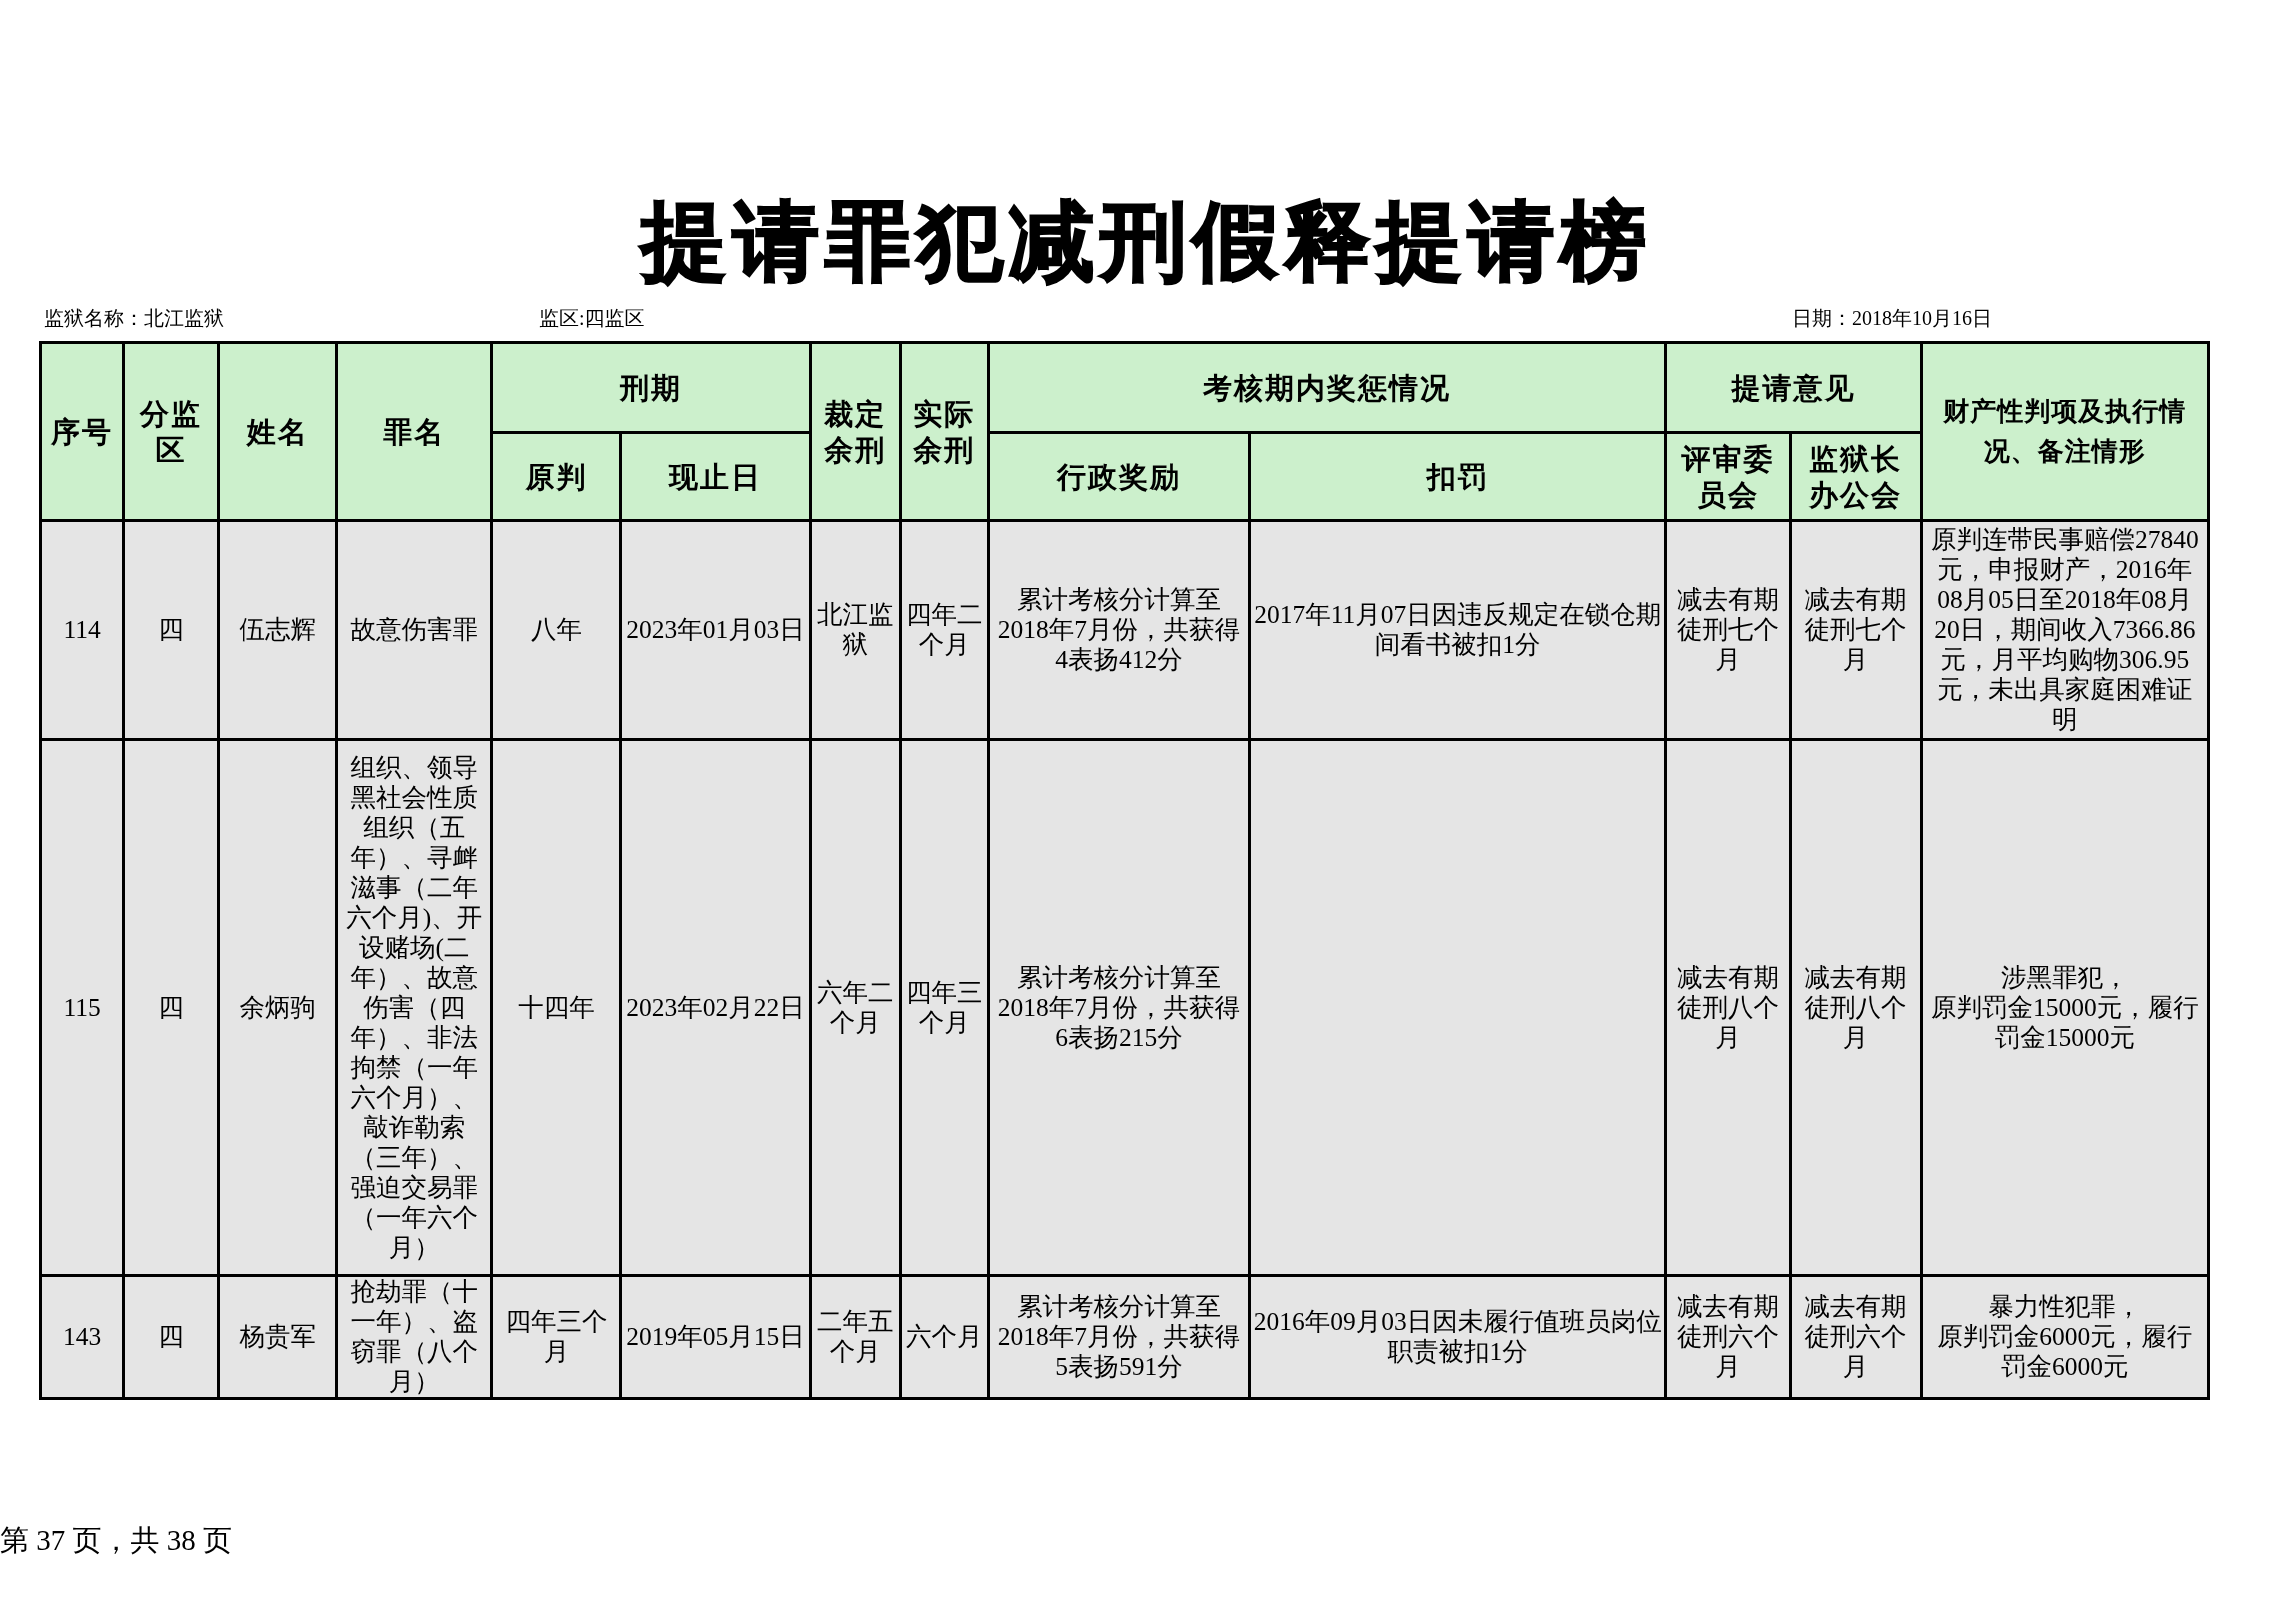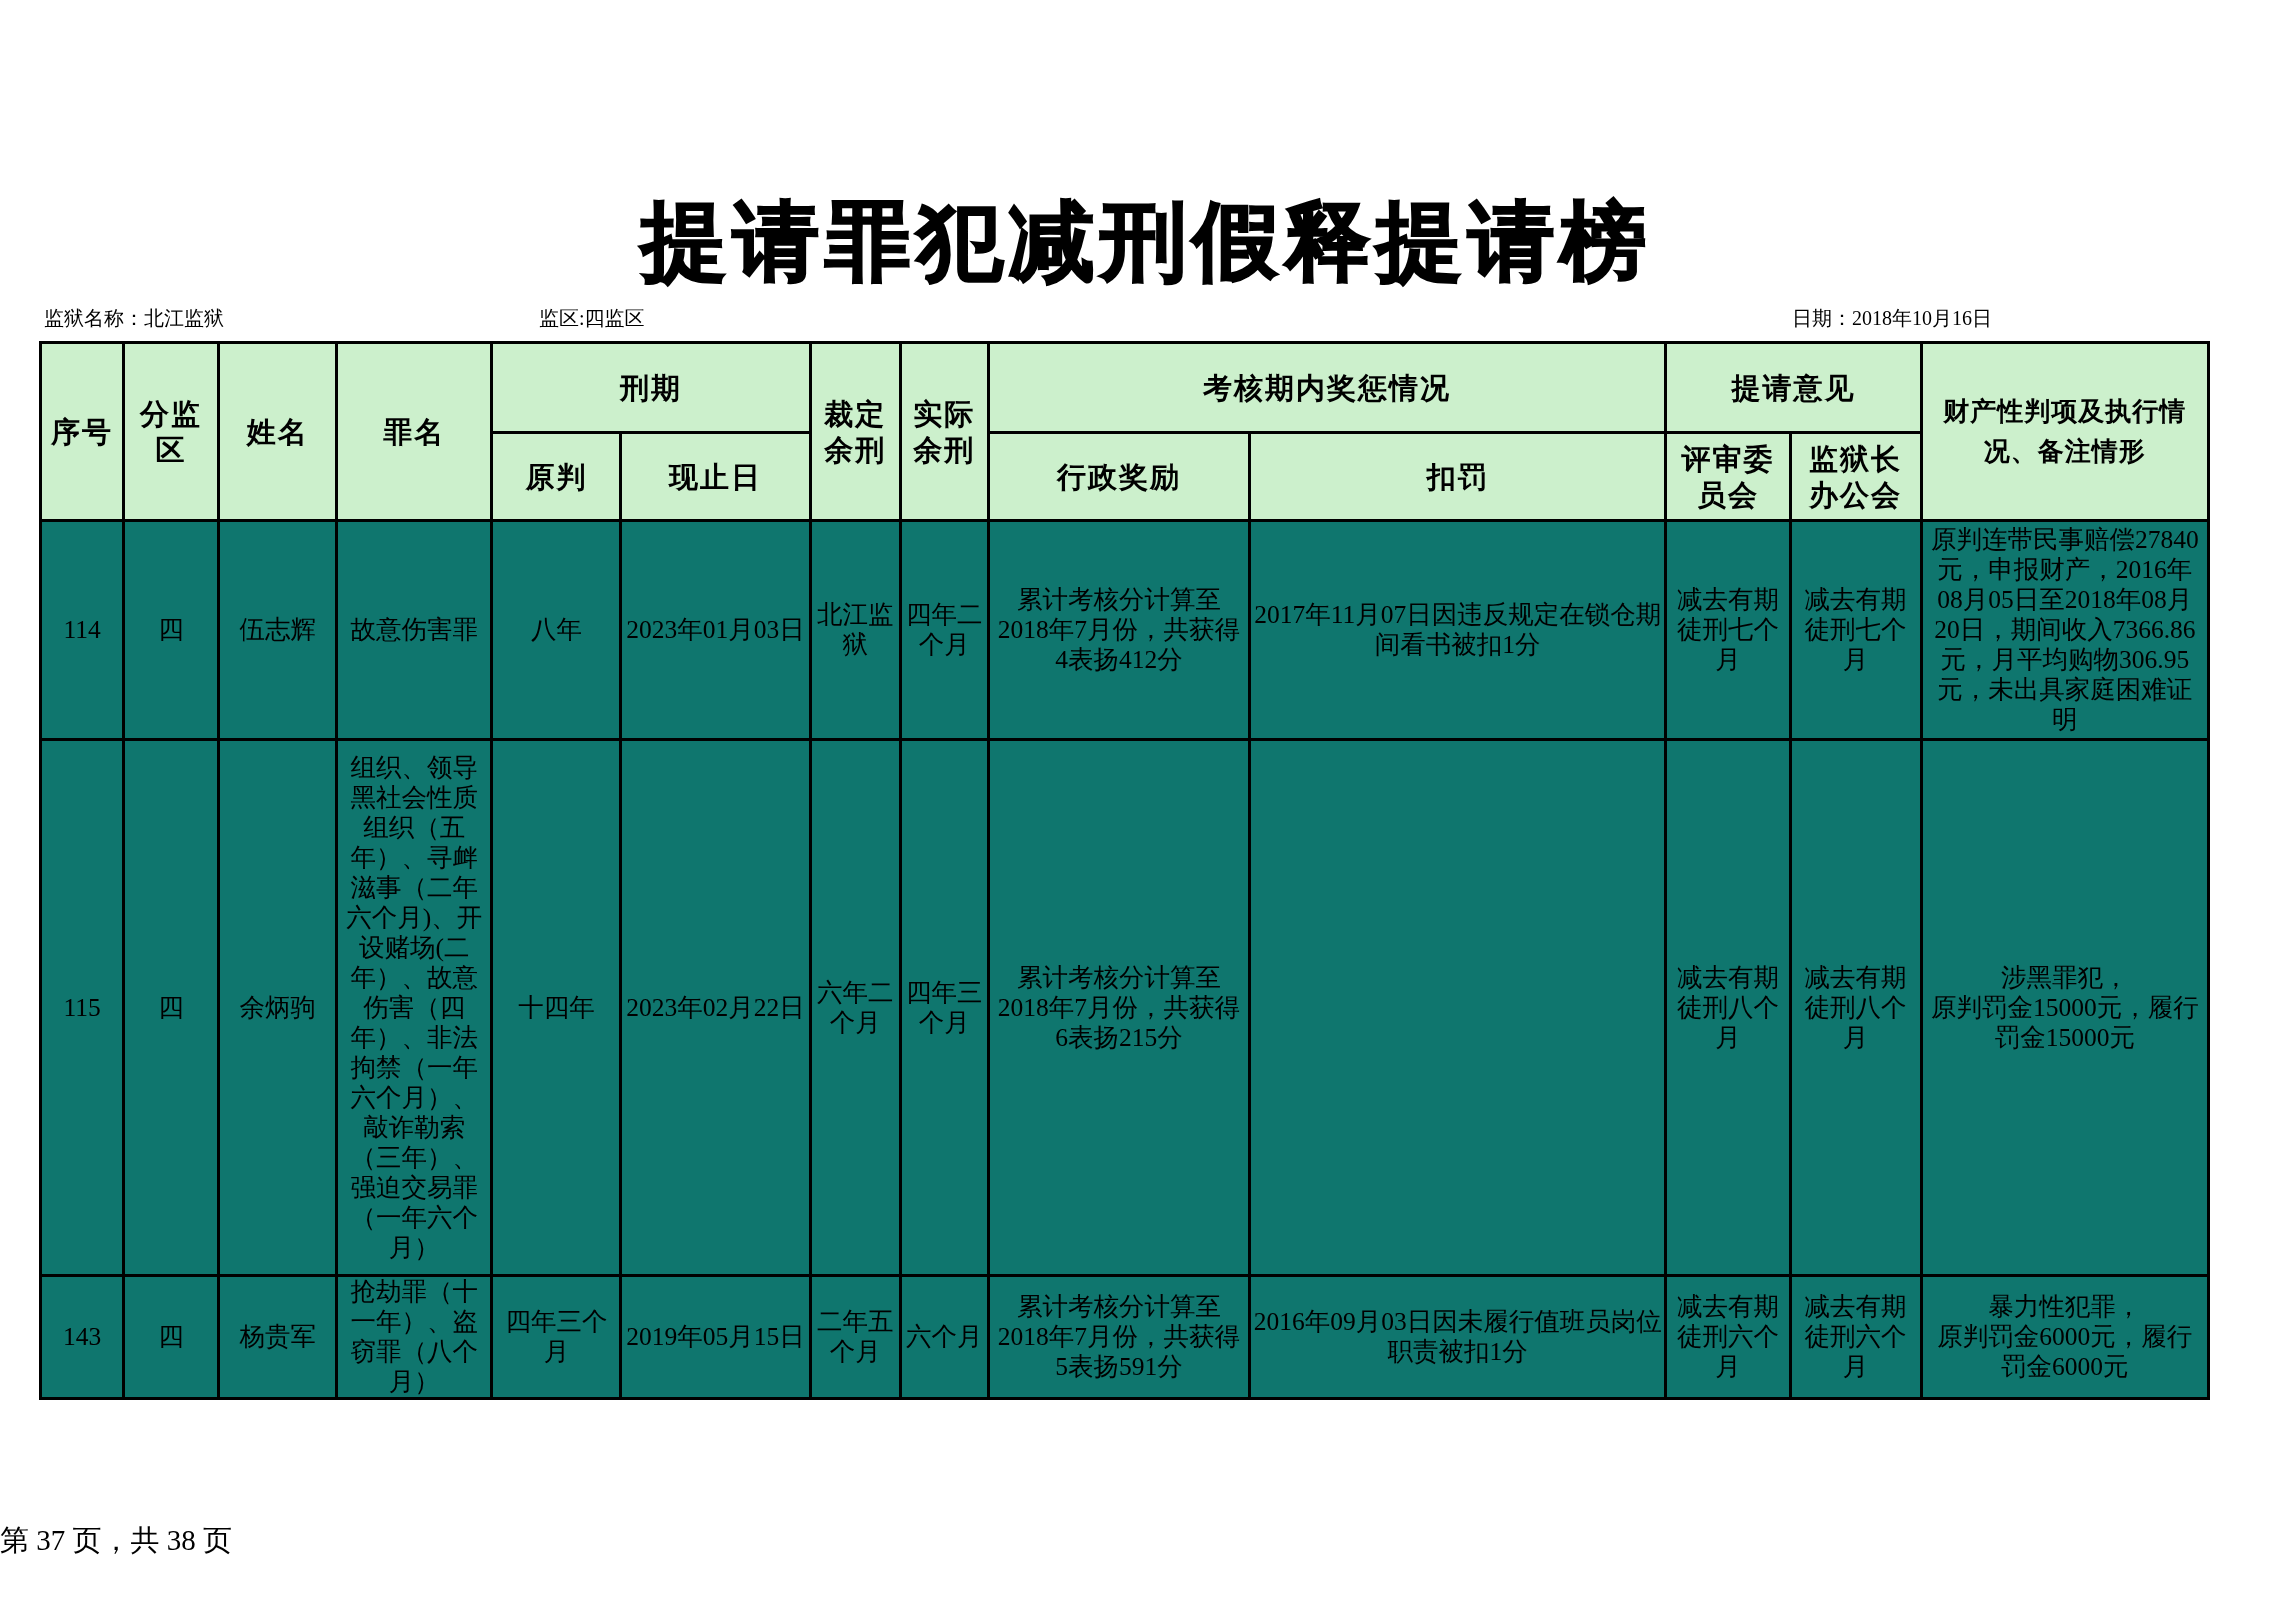--- a/index.html
+++ b/index.html
@@ -52,21 +52,21 @@
     line-height:36px;
     letter-spacing:2px;
     padding:0 3.9px;
   }
   table.sheet th.small{
     font-size:26px;
     line-height:40px;
     letter-spacing:1px;
   }
   table.sheet td{
-    background:#0f766e;
+    background:#e5e5e5;
     font-size:25.5px;
     line-height:30px;
     letter-spacing:0;
     padding:0 2px;
   }
   td.pre{white-space:pre-line;font-size:24.5px;}
   tr.hr1{height:90px;}
   tr.hr2{height:88px;}
   tr.r114{height:219px;}
   tr.r115{height:536px;}

